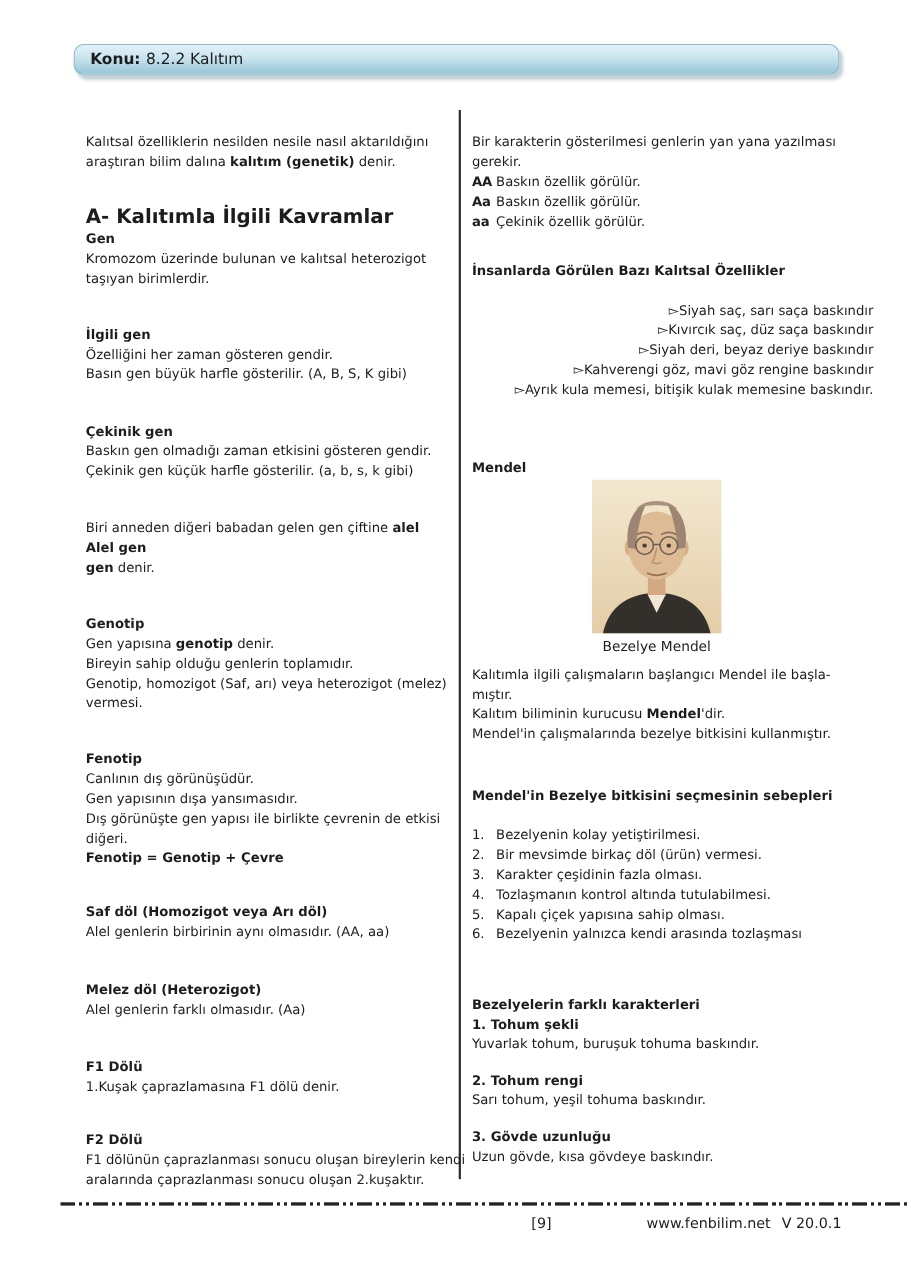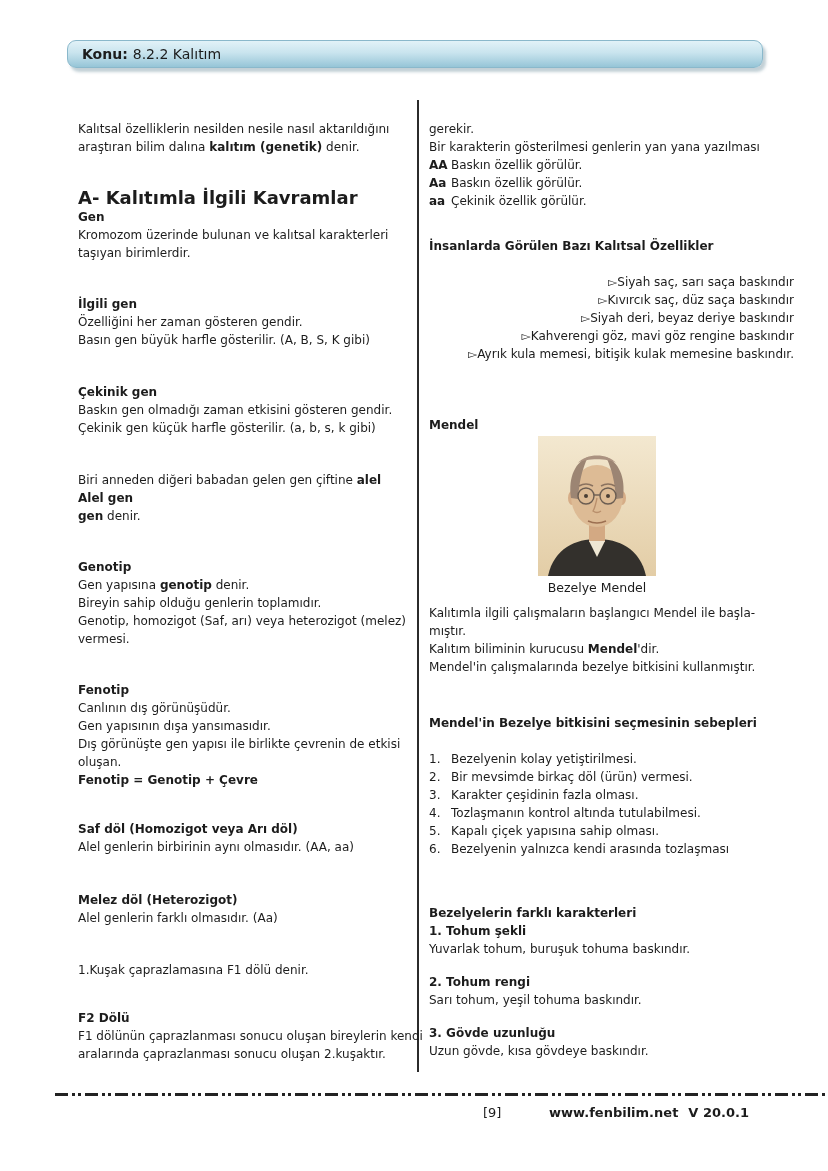--- a/index.html
+++ b/index.html
@@ -42,21 +42,21 @@
     line-height:16px;margin-bottom:8px;white-space:nowrap;}
   .footer-line{
     position:absolute;left:55px;right:0;top:1093px;height:2.5px;
     background:repeating-linear-gradient(90deg,
       #222 0px,#222 13px,transparent 13px,transparent 17px,
       #222 17px,#222 20px,transparent 20px,transparent 23px,
       #222 23px,#222 26px,transparent 26px,transparent 30px);
   }
   .footer-row{position:absolute;left:0;right:0;top:1104px;height:20px;font-size:13px;}
   .page-num{position:absolute;left:483px;}
-  .site-info{position:absolute;right:79px;font-weight:bold;}
+  .site-info{position:absolute;right:63px;font-weight:normal;}
   .site-info .ver{margin-left:10px;}
 </style>
 </head>
 <body>
 
 <div class="page">
 
   <div class="banner">
     <span class="b">Konu:</span>
     <span style="margin-left:5px;">8.2.2 Kalıtım</span>
@@ -69,21 +69,21 @@
     <div class="sec-gap-31">
       <div class="ln">Kalıtsal özelliklerin nesilden nesile nasıl aktarıldığını</div>
       <div class="ln">
         <span>araştıran bilim dalına </span><span class="b">kalıtım (genetik)</span><span> denir.</span>
       </div>
     </div>
 
     <div class="h-a">A- Kalıtımla İlgili Kavramlar</div>
     <div class="sec-gap-33">
       <div class="ln b">Gen</div>
-      <div class="ln">Kromozom üzerinde bulunan ve kalıtsal karakterleri</div>
+      <div class="ln">Kromozom üzerinde bulunan ve kalıtsal heterozigot</div>
       <div class="ln">taşıyan birimlerdir.</div>
     </div>
 
     <div class="sec-gap-34">
       <div class="ln b">İlgili gen</div>
       <div class="ln">Özelliğini her zaman gösteren gendir.</div>
       <div class="ln">Basın gen büyük harfle gösterilir. (A, B, S, K gibi)</div>
     </div>
 
     <div class="sec-gap-34">
@@ -110,51 +110,52 @@
       <div class="ln">Bireyin sahip olduğu genlerin toplamıdır.</div>
       <div class="ln">Genotip, homozigot (Saf, arı) veya heterozigot (melez)</div>
       <div class="ln">vermesi.</div>
     </div>
 
     <div class="sec-gap-31">
       <div class="ln b">Fenotip</div>
       <div class="ln">Canlının dış görünüşüdür.</div>
       <div class="ln">Gen yapısının dışa yansımasıdır.</div>
       <div class="ln">Dış görünüşte gen yapısı ile birlikte çevrenin de etkisi</div>
-      <div class="ln">oluşan.</div>
+      <div class="ln">diğeri.</div>
       <div class="ln b">Fenotip = Genotip + Çevre</div>
     </div>
 
     <div class="sec-gap-35">
       <div class="ln b">Saf döl (Homozigot veya Arı döl)</div>
       <div class="ln">Alel genlerin birbirinin aynı olmasıdır. (AA, aa)</div>
     </div>
 
     <div class="sec-gap-34">
       <div class="ln b">Melez döl (Heterozigot)</div>
       <div class="ln">Alel genlerin farklı olmasıdır. (Aa)</div>
     </div>
 
     <div class="sec-gap-30">
+      <div class="ln b">F1 Dölü</div>
       <div class="ln">1.Kuşak çaprazlamasına F1 dölü denir.</div>
     </div>
 
     <div>
       <div class="ln b">F2 Dölü</div>
       <div class="ln">F1 dölünün çaprazlanması sonucu oluşan bireylerin kendi</div>
       <div class="ln">aralarında çaprazlanması sonucu oluşan 2.kuşaktır.</div>
     </div>
 
   </div>
 
   <div class="col col-right">
 
     <div class="sec-gap-27">
+      <div class="ln">Bir karakterin gösterilmesi genlerin yan yana yazılması</div>
       <div class="ln">gerekir.</div>
-      <div class="ln">Bir karakterin gösterilmesi genlerin yan yana yazılması</div>
       <div class="ln gene-row">
         <span class="code">AA</span><span>Baskın özellik görülür.</span>
       </div>
       <div class="ln gene-row">
         <span class="code">Aa</span><span>Baskın özellik görülür.</span>
       </div>
       <div class="ln gene-row">
         <span class="code">aa</span><span>Çekinik özellik görülür.</span>
       </div>
     </div>

